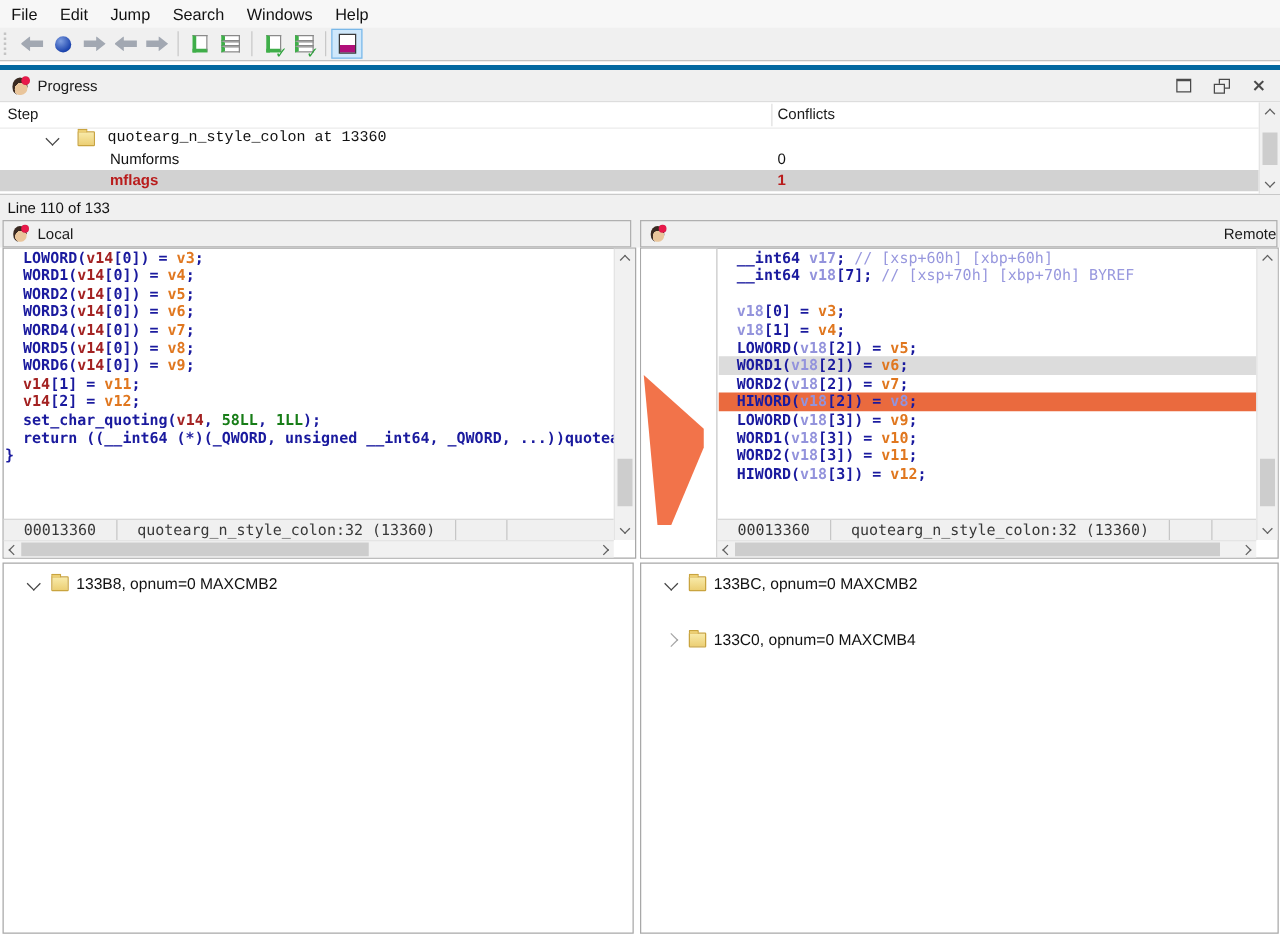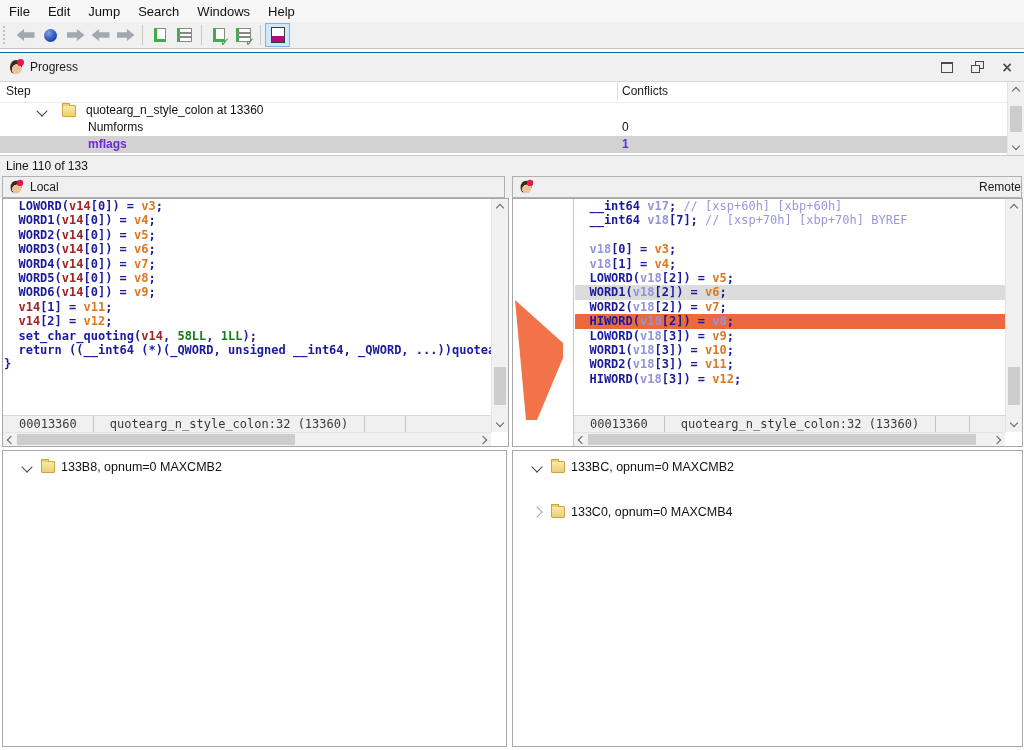--- a/index.html
+++ b/index.html
@@ -24,21 +24,21 @@
   .sphere{width:13px;height:13px;border-radius:50%;background:radial-gradient(circle at 35% 30%,#7e9ee0,#1c44ae 70%,#132f7e);}
   .tb-doc{width:12px;height:14px;background:#fff;border:1px solid #8a8a8a;border-left:3px solid #3fae49;border-bottom:3px solid #3fae49;box-sizing:border-box;}
   .tb-list{width:15px;height:14px;display:flex;flex-direction:column;justify-content:space-between;}
   .tb-list i{display:block;height:3px;background:#fff;border:1px solid #888;border-left:3px solid #3fae49;}
   .chk::after{content:"\2713";position:absolute;right:1px;bottom:-2px;color:#2da23b;
               font:bold 12px "DejaVu Sans",sans-serif;}
   .tb-split{width:14px;height:16px;border:1px solid #3a3a3a;background:linear-gradient(#ffffff 0 58%,#b00f7a 58% 100%);box-sizing:border-box;}
 
   
   .titlebar{position:absolute;left:0;top:52px;width:1024px;height:30px;background:#f0f0f0;
-            border-top:1px solid #0369a1;border-bottom:1px solid #d6d6d6;box-sizing:border-box;
+            border-top:4px solid #0369a1;border-bottom:1px solid #d6d6d6;box-sizing:border-box;
             display:flex;align-items:center;}
   .titlebar .t-text{font-size:12px;margin-left:6px;}
   .t-controls{margin-left:auto;display:flex;align-items:center;margin-right:2px;}
   .ctl{width:30px;height:26px;display:flex;align-items:center;justify-content:center;}
   .ic-max{width:10px;height:8px;border:1px solid #4a4a4a;border-top:2px solid #4a4a4a;}
   .ic-float{position:relative;width:13px;height:12px;}
   .ic-float::before{content:"";position:absolute;right:0;top:0;width:7px;height:6px;border:1px solid #4a4a4a;}
   .ic-float::after{content:"";position:absolute;left:0;bottom:0;width:7px;height:6px;border:1px solid #4a4a4a;background:#f0f0f0;}
   .ic-close{font:bold 14px "DejaVu Sans",sans-serif;color:#4a4a4a;}
 
@@ -51,21 +51,21 @@
 
   
   .steps{position:absolute;left:0;top:82px;width:1024px;height:74px;background:#fff;border-bottom:1px solid #c8c8c8;box-sizing:border-box;}
   .steps .hdr{position:absolute;left:0;top:0;width:1007px;height:20px;background:#fff;border-bottom:1px solid #ececec;}
   .steps .hdr .h1{position:absolute;left:6px;top:2px;font-size:12px;}
   .steps .hdr .h2{position:absolute;left:622px;top:2px;font-size:12px;}
   .steps .hdr .hdiv{position:absolute;left:617px;top:1px;width:1px;height:18px;background:#e0e0e0;}
   .trow{position:absolute;left:0;width:1007px;height:17px;}
   .trow.selected{background:#d2d2d2;}
   .trow .t-label{position:absolute;font-size:12px;line-height:17px;color:#111;}
-  .trow.selected .t-label,.trow.selected .t-conf{color:#6d28d9;font-weight:bold;}
+  .trow.selected .t-label,.trow.selected .t-conf{color:#b91c1c;font-weight:bold;}
   .trow .t-conf{position:absolute;left:622px;font-size:12px;line-height:17px;color:#111;}
 
   
   .chev{position:absolute;width:7px;height:7px;border-right:1.6px solid #444;border-bottom:1.6px solid #444;}
   .chev.down{transform:rotate(45deg);}
   .chev.right{transform:rotate(-45deg);border-color:#a6a6a6;}
   .folder{position:absolute;width:14px;height:12px;background:linear-gradient(#f8eaa9,#eccf74);
           border:1px solid #c9a43f;border-radius:1px;box-sizing:border-box;}
   .folder::before{content:"";position:absolute;top:-3px;left:-1px;width:6px;height:2px;background:#eccf74;
           border:1px solid #c9a43f;border-bottom:none;border-radius:1px 1px 0 0;}
@@ -191,21 +191,21 @@
     </span>
   </div>
 
   <div class="steps">
     <div class="hdr">
       <span class="h1">Step</span>
       <span class="h2">Conflicts</span>
       <span class="hdiv"></span>
     </div>
     <div id="steprows">
-        <div class="trow" style="top: 20px;">
+        <div class="trow" style="top: 20px; font-family: Liberation Mono, monospace;">
           <span class="chev down" style="left: 38px; top: 5px;"></span>
           <span class="folder" style="left: 62px; top: 3px;"></span>
           <span class="t-label" style="left: 86px;">quotearg_n_style_colon at 13360</span>
           <span class="t-conf"></span>
         </div>
         <div class="trow" style="top: 37px;">
           <span class="t-label" style="left: 88px;">Numforms</span>
           <span class="t-conf">0</span>
         </div>
         <div class="trow selected" style="top: 54px;">

